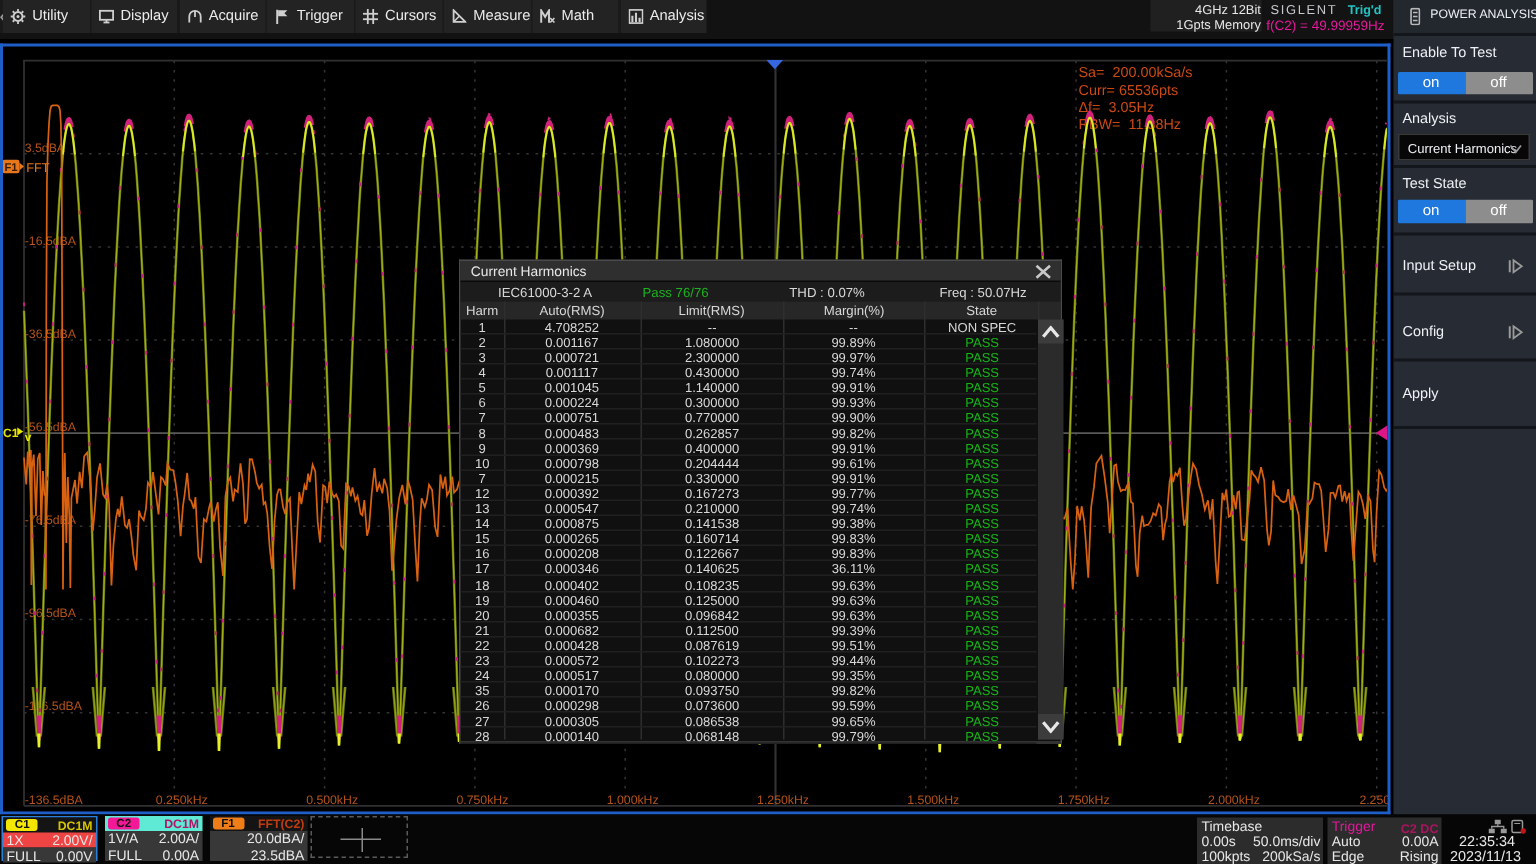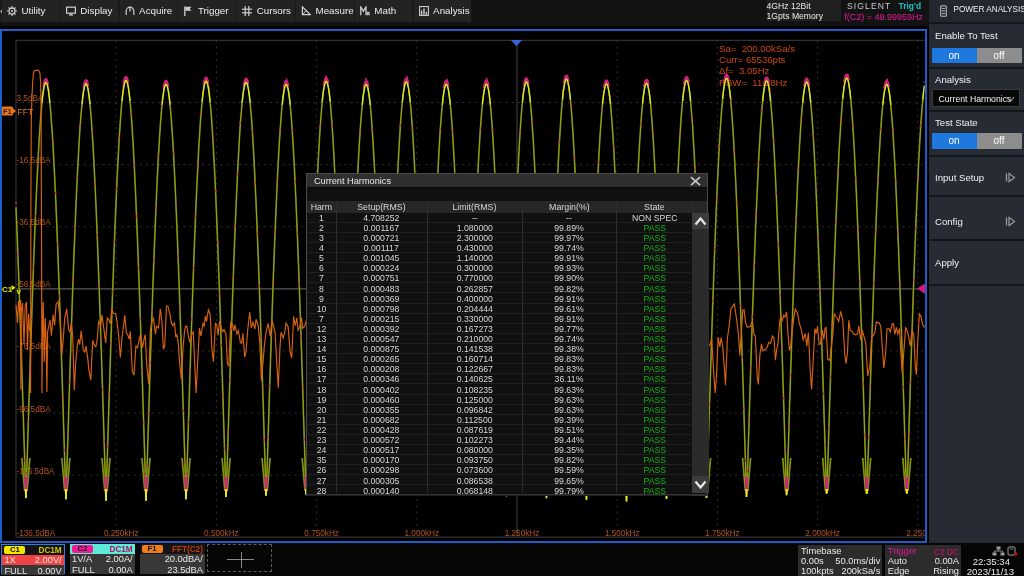--- a/index.html
+++ b/index.html
@@ -95,21 +95,21 @@
 <div class="mcell" style="left:413.6px">
         <svg style="position:absolute;left:5px;top:6px" width="10" height="10" viewBox="0 0 10 10">
           <rect x="0.6" y="0.6" width="8.8" height="8.8" fill="none" stroke="#cfcfcf" stroke-width="1.1"></rect>
           <line x1="2.6" y1="8.8" x2="2.6" y2="4.5" stroke="#cfcfcf" stroke-width="1.4"></line>
           <line x1="5" y1="8.8" x2="5" y2="2.5" stroke="#cfcfcf" stroke-width="1.4"></line>
           <line x1="7.4" y1="8.8" x2="7.4" y2="5.8" stroke="#cfcfcf" stroke-width="1.4"></line>
         </svg>
         <span style="position:absolute;left:19.5px;top:5px">Analysis</span>
       </div>
 
-    <div style="position:absolute;left:766.6px;top:0;width:74px;height:21px;background:#202020;text-align:left">
+    <div style="position:absolute;left:766.6px;top:0;width:74px;height:21px;background:#202020;text-align:right">
       <div style="font-size:8.6px;margin-top:1px">4GHz 12Bit</div>
       <div style="font-size:8.6px">1Gpts Memory</div>
     </div>
     <div style="position:absolute;left:843px;top:0;width:85px;height:21px;background:#131313">
       <span style="position:absolute;left:4px;top:1px;font-size:8.6px;font-weight:normal;letter-spacing:1.1px;color:#c6c8cc">SIGLENT</span>
       <span style="position:absolute;right:7px;top:1px;font-size:8.4px;font-weight:bold;color:#25c2c2">Trig'd</span>
       <span style="position:absolute;right:5px;top:11.5px;font-size:9px;color:#e6189c;white-space:nowrap">f(C2) = 49.99959Hz</span>
     </div>
     <polygon>
   </polygon></div>
@@ -209,23 +209,29 @@
     <div id="blueright"></div>
     <div id="bluebot"></div>
 
 <div id="tbl">
   <div style="position:absolute;left:0;top:0;width:100%;height:14.1px;background:#2f2f2f;border-bottom:1px solid #0a0a0a">
     <span style="position:absolute;left:6.5px;top:2px;font-size:9.2px">Current Harmonics</span>
     <svg style="position:absolute;right:4px;top:2px" width="15" height="11" viewBox="0 0 15 11">
       <path d="M3 1.2 L12 9.2 M12 1.2 L3 9.2" stroke="#c8c8c8" stroke-width="1.7"></path>
         </svg>
   </div>
+  <div style="position:absolute;left:0;top:14.1px;width:100%;height:12.9px;background:#1c1c1c">
+    <span class="h1" style="left:1px;width:110px">IEC61000-3-2 A</span>
+    <span class="h1" style="left:98px;width:90px;color:#1db31d">Pass 76/76</span>
+    <span class="h1" style="left:199px;width:90px">THD : 0.07%</span>
+    <span class="h1" style="left:298px;width:100px">Freq : 50.07Hz</span>
+  </div>
   <div style="position:absolute;left:0;top:27px;width:100%;height:11.7px;background:#272727">
     <span class="h1" style="left:-3px;width:34px;top:1.5px">Harm</span>
-    <span class="h1" style="left:34px;width:80px;top:1.5px">Setup(RMS)</span>
+    <span class="h1" style="left:34px;width:80px;top:1.5px">Auto(RMS)</span>
     <span class="h1" style="left:127px;width:80px;top:1.5px">Limit(RMS)</span>
     <span class="h1" style="left:222px;width:80px;top:1.5px">Margin(%)</span>
     <span class="h1" style="left:322px;width:50px;top:1.5px">State</span>
   </div>
   <div style="position:absolute;left:28.2px;top:27px;width:1px;bottom:1px;background:#2e2e2e"></div>
 <div style="position:absolute;left:119.7px;top:27px;width:1px;bottom:1px;background:#2e2e2e"></div>
 <div style="position:absolute;left:215.1px;top:27px;width:1px;bottom:1px;background:#2e2e2e"></div>
 <div style="position:absolute;left:308.9px;top:27px;width:1px;bottom:1px;background:#2e2e2e"></div>
 <div style="position:absolute;left:384.2px;top:27px;width:1px;bottom:1px;background:#2e2e2e"></div>
 

